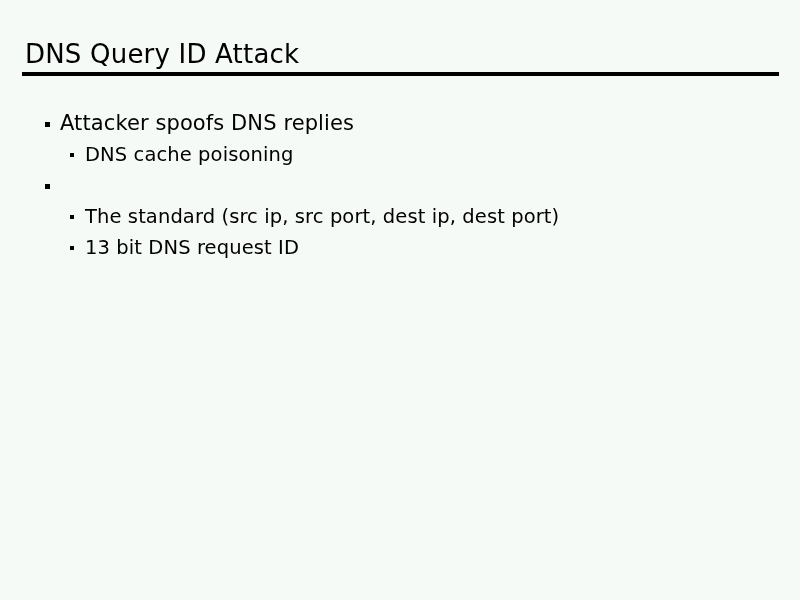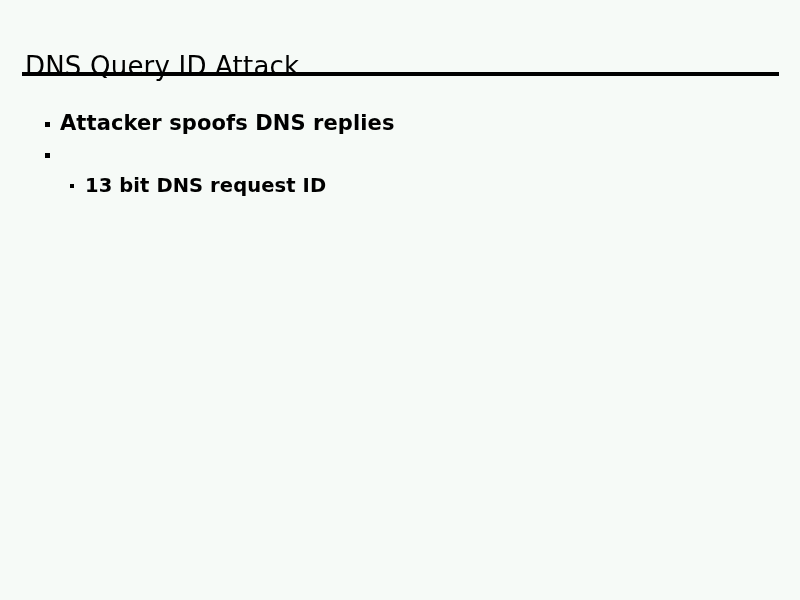--- a/index.html
+++ b/index.html
@@ -27,21 +27,20 @@
   .slide-title {
     position: absolute;
     left: 25px;
     top: 38px;
     font-size: 26px;
     line-height: 32px;
     font-weight: 400;
     letter-spacing: 0.2px;
     color: #000000;
     white-space: nowrap;
-    margin-top: 12px;
   }
 
   .title-rule {
     position: absolute;
     left: 22px;
     top: 72px;
     width: 757px;
     height: 4px;
     background: #000000;
   }
@@ -51,21 +50,20 @@
     position: absolute;
     left: 0;
     top: 110px;
     width: 800px;
   }
 
   .bullet-row {
     position: relative;
     height: 31px;
     white-space: nowrap;
-    font-weight: bold;
   }
 
   .bullet-marker {
     position: absolute;
     background: #000000;
     display: block;
   }
 
   .bullet-text {
     position: absolute;
@@ -110,25 +108,33 @@
 
   <div class="title-rule"></div>
 
   <div class="body-list">
 
     <div class="bullet-row level-1">
       <span class="bullet-marker"></span>
       <span class="bullet-text">Attacker spoofs DNS replies</span>
     </div>
 
+    <div class="bullet-row level-2">
+      <span class="bullet-marker"></span>
+      <span class="bullet-text">DNS cache poisoning</span>
+    </div>
 
     <div class="bullet-row level-1">
       <span class="bullet-marker"></span>
     </div>
 
+    <div class="bullet-row level-2">
+      <span class="bullet-marker"></span>
+      <span class="bullet-text">The standard (src ip, src port, dest ip, dest port)</span>
+    </div>
 
     <div class="bullet-row level-2">
       <span class="bullet-marker"></span>
       <span class="bullet-text">13 bit DNS request ID</span>
     </div>
 
   </div>
 
 </div>
 

